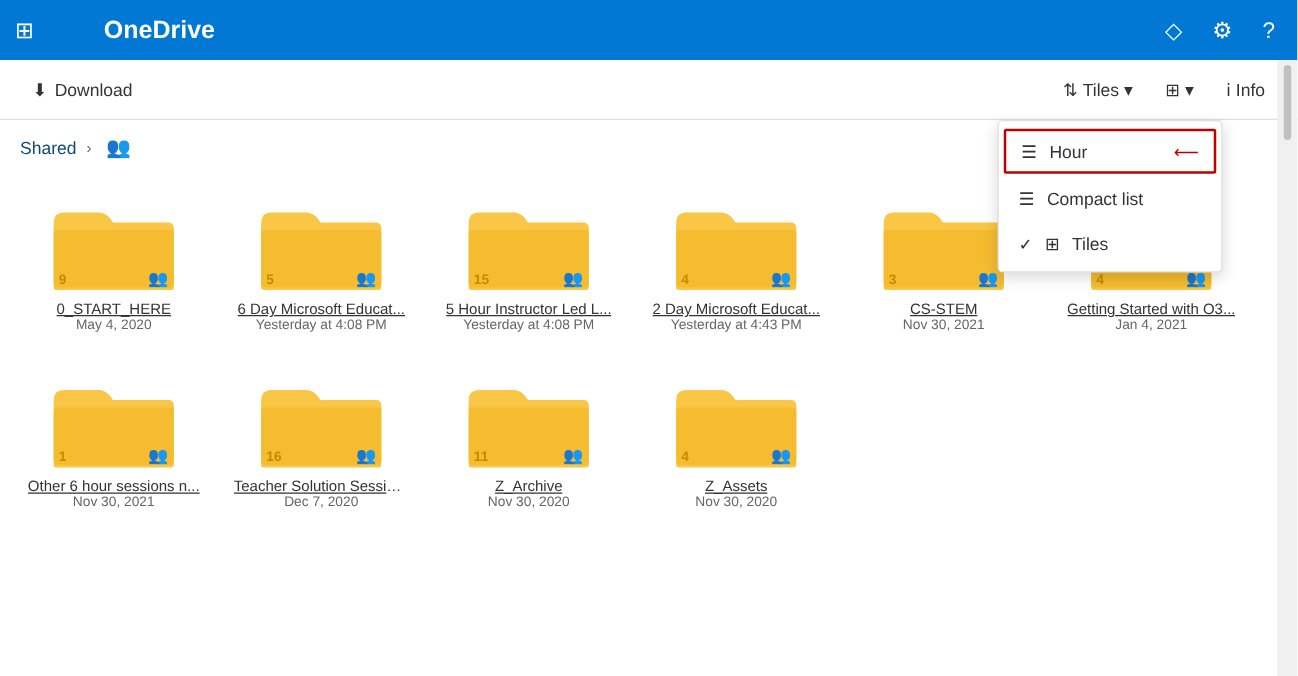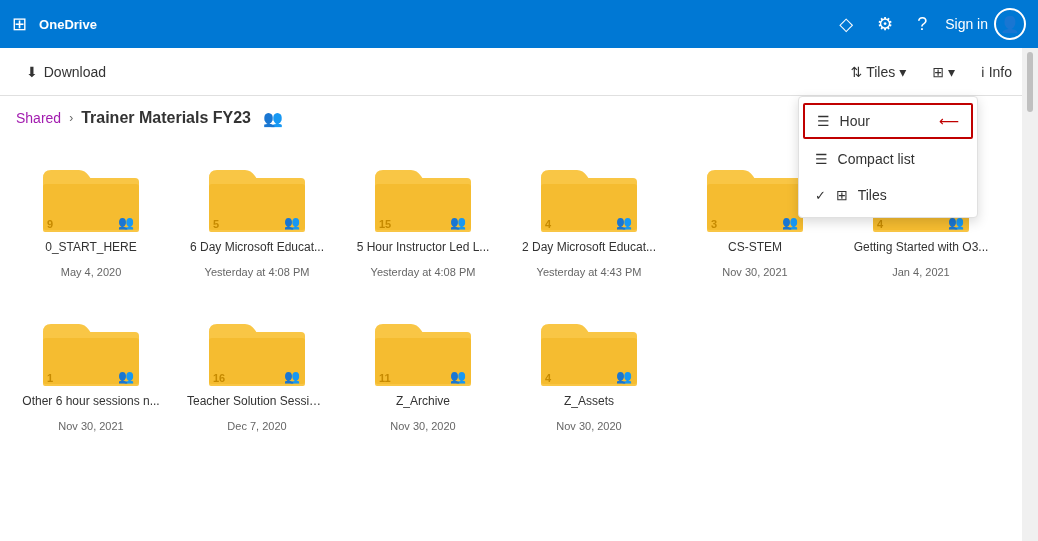--- a/index.html
+++ b/index.html
@@ -8,21 +8,21 @@
     
     .top-nav {
       background: #0078d4;
       height: 48px;
       display: flex;
       align-items: center;
       padding: 0 12px;
       gap: 12px;
     }
     .waffle-icon { color: white; font-size: 18px; cursor: pointer; }
-    .app-name { color: white; font-size: 13px; font-weight: 600; }
+    .app-name { color: white; font-size: 20px; font-weight: 600; margin-left: 44px; }
     .nav-spacer { flex: 1; }
     .nav-icon { color: white; font-size: 18px; cursor: pointer; margin: 0 6px; }
     .sign-in-btn {
       color: white;
       font-size: 14px;
       cursor: pointer;
       display: flex;
       align-items: center;
       gap: 6px;
     }
@@ -83,21 +83,21 @@
 
     
     .breadcrumb-bar {
       height: 44px;
       display: flex;
       align-items: center;
       padding: 0 16px;
       gap: 8px;
       font-size: 14px;
     }
-    .breadcrumb-shared { color: #a21caf; cursor: pointer; }
+    .breadcrumb-shared { color: #0c4a6e; cursor: pointer; }
     .breadcrumb-sep { color: #666; font-size: 12px; }
     .breadcrumb-current { font-weight: 600; color: #333; font-size: 16px; }
     .shared-icon { color: #555; font-size: 16px; margin-left: 4px; }
 
     
     .content-area {
       padding: 8px 16px;
       display: flex;
       flex-wrap: wrap;
       gap: 16px;
@@ -134,26 +134,26 @@
     }
     .folder-name {
       font-size: 12px;
       color: #333;
       text-align: center;
       margin-top: 4px;
       max-width: 140px;
       overflow: hidden;
       text-overflow: ellipsis;
       white-space: nowrap;
+      text-decoration: underline;
     }
     .folder-date {
       font-size: 11px;
       color: #666;
       text-align: center;
-      margin-top: 12px;
     }
 
     
     .dropdown-menu {
       position: absolute;
       top: 96px;
       right: 60px;
       background: white;
       border: 1px solid #e0e0e0;
       border-radius: 4px;
@@ -204,24 +204,20 @@
 </head>
 <body>
 
 <div class="top-nav">
   <span class="waffle-icon">⊞</span>
   <span class="app-name">OneDrive</span>
   <div class="nav-spacer"></div>
   <span class="nav-icon">◇</span>
   <span class="nav-icon">⚙</span>
   <span class="nav-icon">?</span>
-  <div class="sign-in-btn">
-    <span>Sign in</span>
-    <div class="avatar-circle">👤</div>
-  </div>
 </div>
 
 <div class="toolbar">
   <button class="toolbar-btn">
     <span>⬇</span>
     <span>Download</span>
   </button>
   <div class="toolbar-spacer"></div>
   <button class="sort-btn">
     <span>⇅</span>
@@ -234,21 +230,20 @@
   </button>
   <button class="info-btn">
     <span>ℹ</span>
     <span>Info</span>
   </button>
 </div>
 
 <div class="breadcrumb-bar">
   <span class="breadcrumb-shared">Shared</span>
   <span class="breadcrumb-sep">›</span>
-  <span class="breadcrumb-current">Trainer Materials FY23</span>
   <span class="shared-icon">👥</span>
 </div>
 
 <div class="content-area" id="folder-grid">
     <div class="folder-item">
       <div class="folder-icon-wrapper">
         <svg class="folder-svg" viewBox="0 0 100 80" xmlns="http://www.w3.org/2000/svg">
 
           <rect x="2" y="22" width="96" height="52" rx="4" ry="4" fill="#F9C645"></rect>
 

